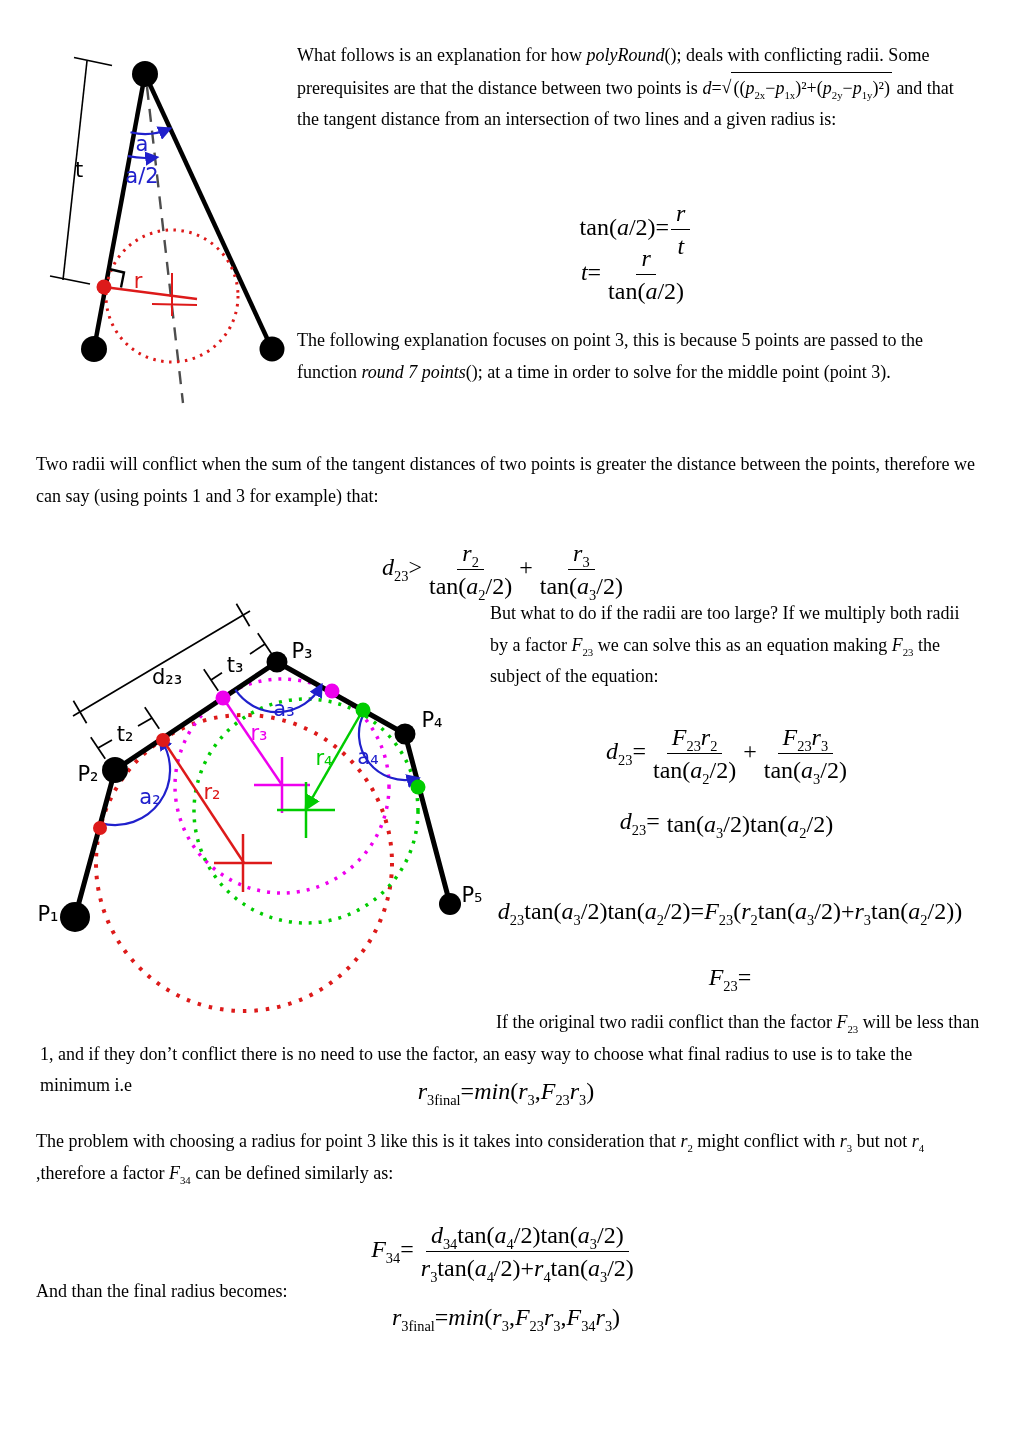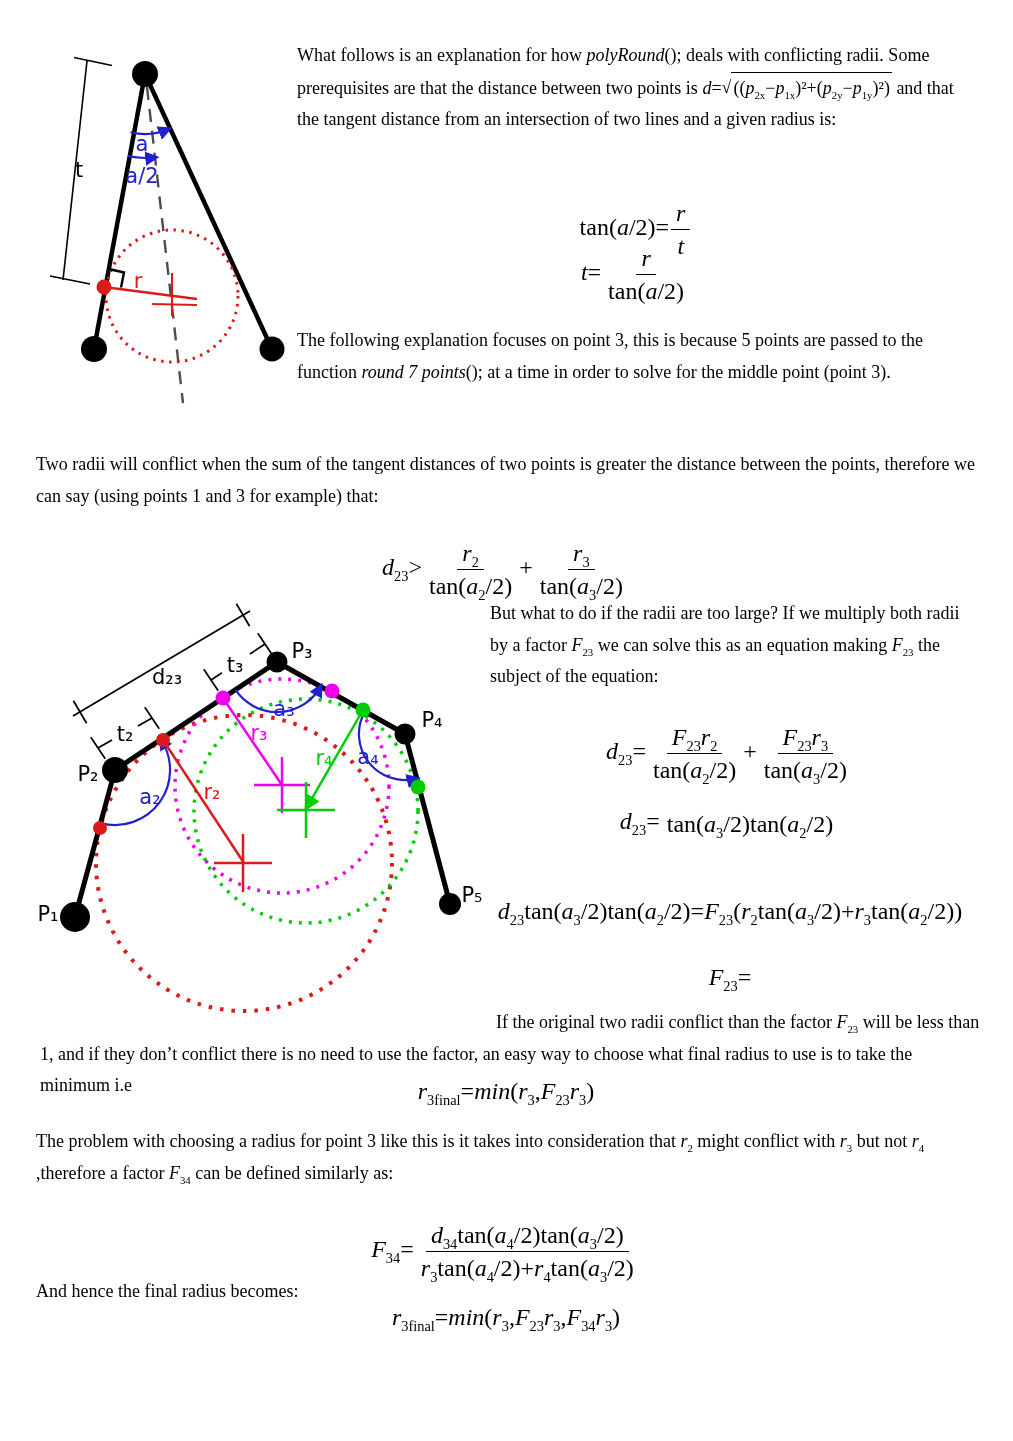--- a/index.html
+++ b/index.html
@@ -200,17 +200,17 @@
 
   <div class="formula" style="left:36px;top:1076px;width:940px;"><span class="mvar">r</span><sub class="msub">3final</sub>=<span class="mvar">min</span>(<span class="mvar">r</span><sub class="msub">3</sub>,<span class="mvar">F</span><sub class="msub">23</sub><span class="mvar">r</span><sub class="msub">3</sub>)</div>
 
   <div class="para" style="left:36px;top:1126px;width:944px;">The problem with choosing a radius for point 3 like this is it takes into consideration that  <span class="mvar">r</span><sub class="msub">2</sub>  might conflict with  <span class="mvar">r</span><sub class="msub">3</sub>  but not  <span class="mvar">r</span><sub class="msub">4</sub>  ,therefore a factor  <span class="mvar">F</span><sub class="msub">34</sub>  can be defined similarly as:</div>
 
   <div class="formula" style="left:36px;top:1220px;width:940px;"><span class="mvar">F</span><sub class="msub">34</sub>=<span class="mfrac">
         <span class="mnum"><span class="mvar">d</span><sub class="msub">34</sub>tan(<span class="mvar">a</span><sub class="msub">4</sub>/2)tan(<span class="mvar">a</span><sub class="msub">3</sub>/2)</span>
         <span class="mden"><span class="mvar">r</span><sub class="msub">3</sub>tan(<span class="mvar">a</span><sub class="msub">4</sub>/2)+<span class="mvar">r</span><sub class="msub">4</sub>tan(<span class="mvar">a</span><sub class="msub">3</sub>/2)</span>
       </span></div>
 
-  <div class="para" style="left:36px;top:1276px;width:944px;">And hence the final radius becomes:</div>
+  <div class="para" style="left:36px;top:1276px;width:944px;">And than the final radius becomes:</div>
 
   <div class="formula" style="left:36px;top:1302px;width:940px;"><span class="mvar">r</span><sub class="msub">3final</sub>=<span class="mvar">min</span>(<span class="mvar">r</span><sub class="msub">3</sub>,<span class="mvar">F</span><sub class="msub">23</sub><span class="mvar">r</span><sub class="msub">3</sub>,<span class="mvar">F</span><sub class="msub">34</sub><span class="mvar">r</span><sub class="msub">3</sub>)</div>
 
 </div>
 
 </body></html>

